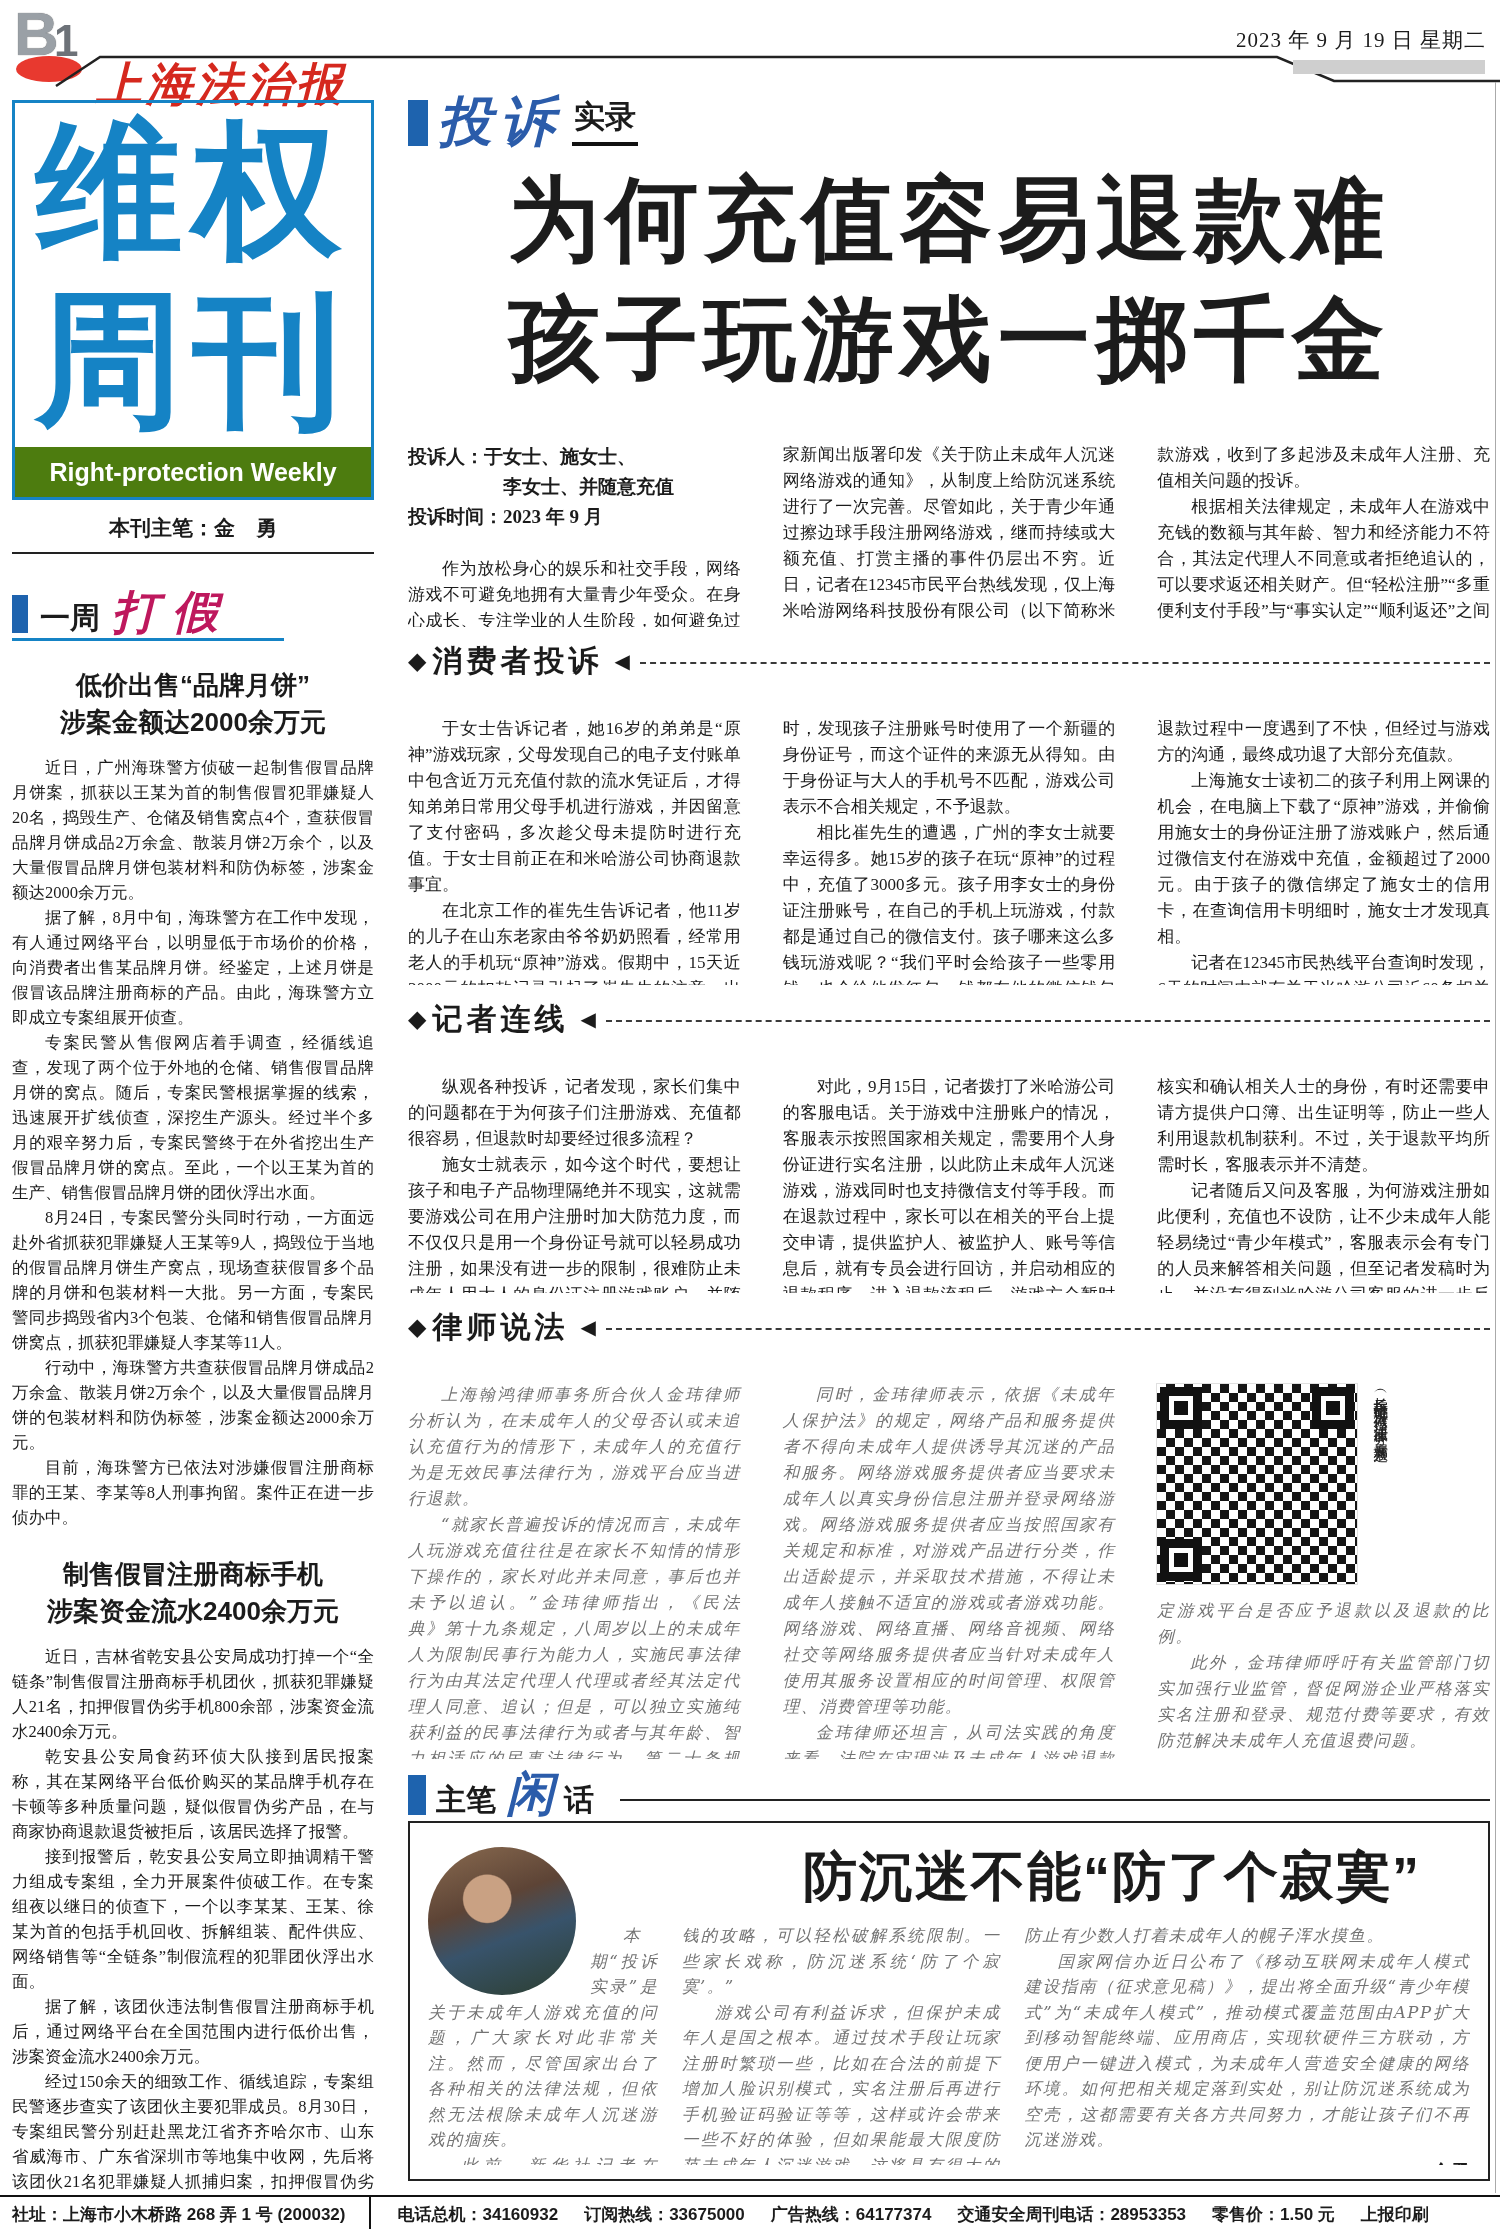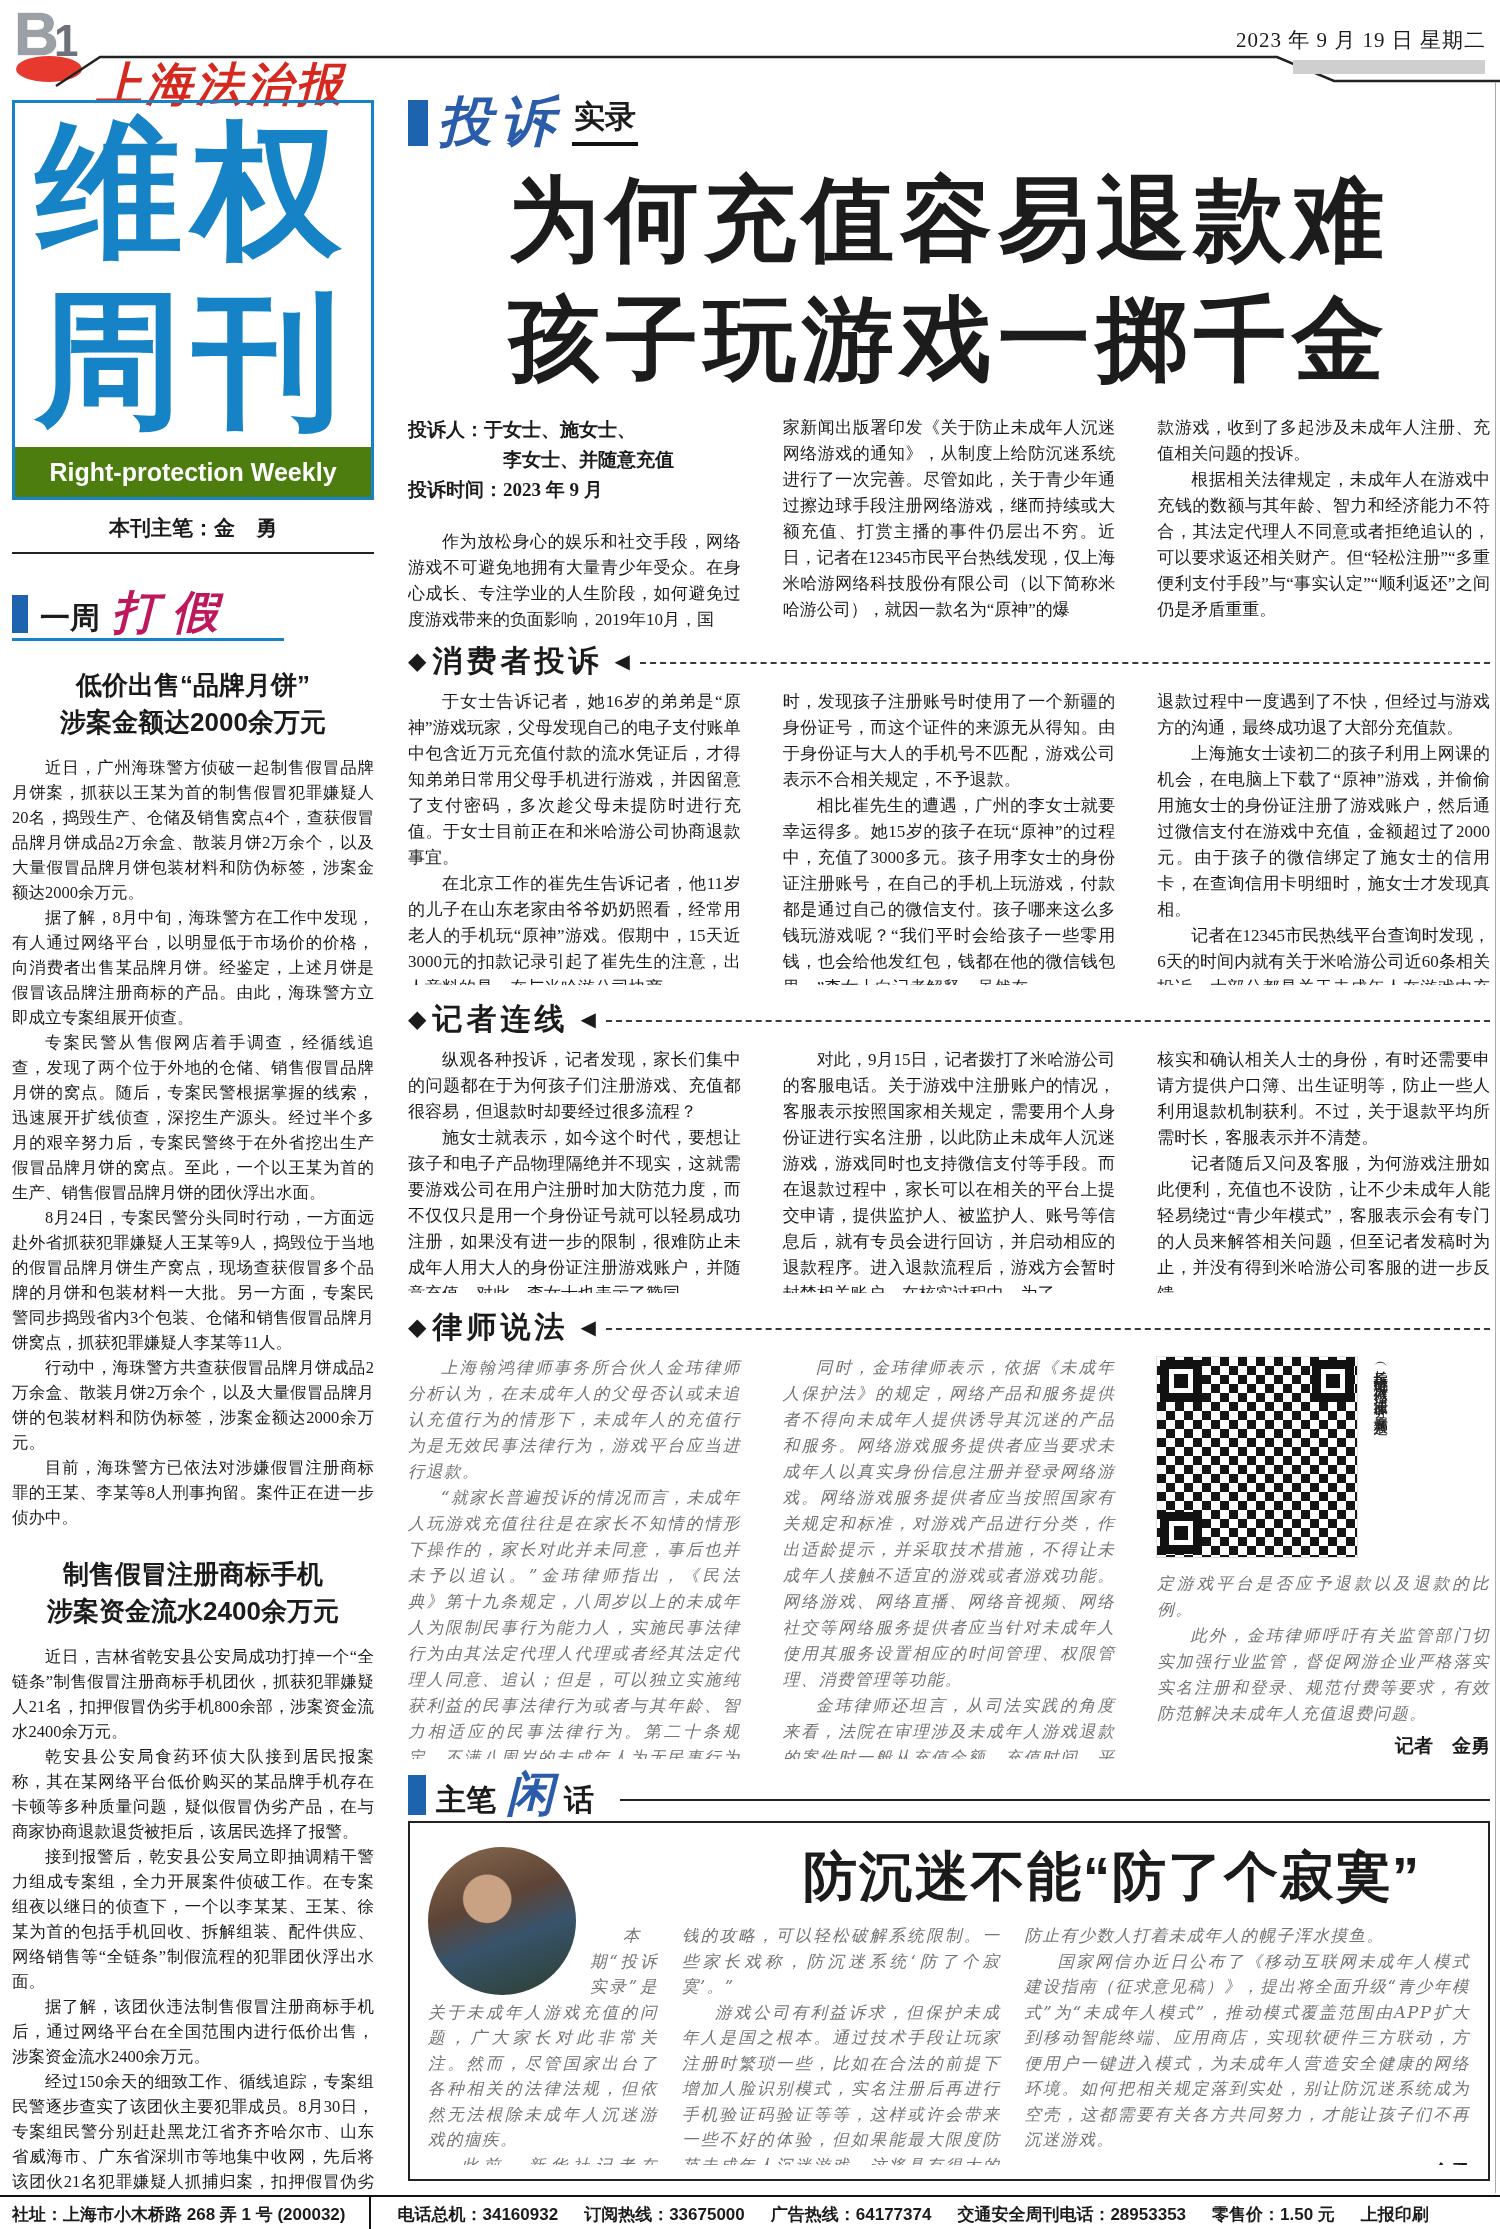--- a/index.html
+++ b/index.html
@@ -40,21 +40,21 @@
   #main{position:absolute;left:408px;top:88px;width:1082px;}
   .mk-row{display:flex;align-items:flex-end;gap:10px;height:58px;}
   .mk-row .sq{width:20px;height:46px;background:#1e63ae;}
   .mk-script{font-family:"DejaVu Serif",serif;font-style:italic;font-weight:700;font-size:54px;
              color:#2b5caa;letter-spacing:8px;line-height:.9;}
   .mk-suffix{font-family:"Liberation Sans",sans-serif;font-weight:900;font-size:31px;
              border-bottom:4px solid #111;padding:0 2px 4px;}
   .main-headline{margin-top:14px;text-align:center;font-family:"Liberation Sans",sans-serif;
                  font-weight:900;font-size:92px;line-height:1.3;letter-spacing:6px;color:#1c1c1c;}
   .row3{display:flex;gap:42px;}
-  .row3 .col{flex:1;min-width:0;}
+  .row3 .col{flex:1;min-width:0;margin-top:27px;}
   .intro-row{margin-top:16px;height:212px;overflow:hidden;}
   .meta{font-weight:700;font-size:19px;line-height:30px;margin-bottom:24px;}
   .col .para{margin:0;text-align:justify;text-indent:2em;font-size:17px;line-height:26px;}
   .cont p:first-of-type{text-indent:0;}
   .sec-hdr{display:flex;align-items:center;margin-top:14px;height:40px;
            font-family:"Liberation Sans",sans-serif;}
   .sec-hdr .dia{font-size:24px;margin-right:6px;}
   .sec-hdr .t{font-weight:900;font-size:30px;letter-spacing:4px;}
   .sec-hdr .arr{font-size:20px;margin:0 10px 0 12px;}
   .sec-hdr .dash{flex:1;border-top:2.5px dashed #3a3a3a;margin-top:4px;}

